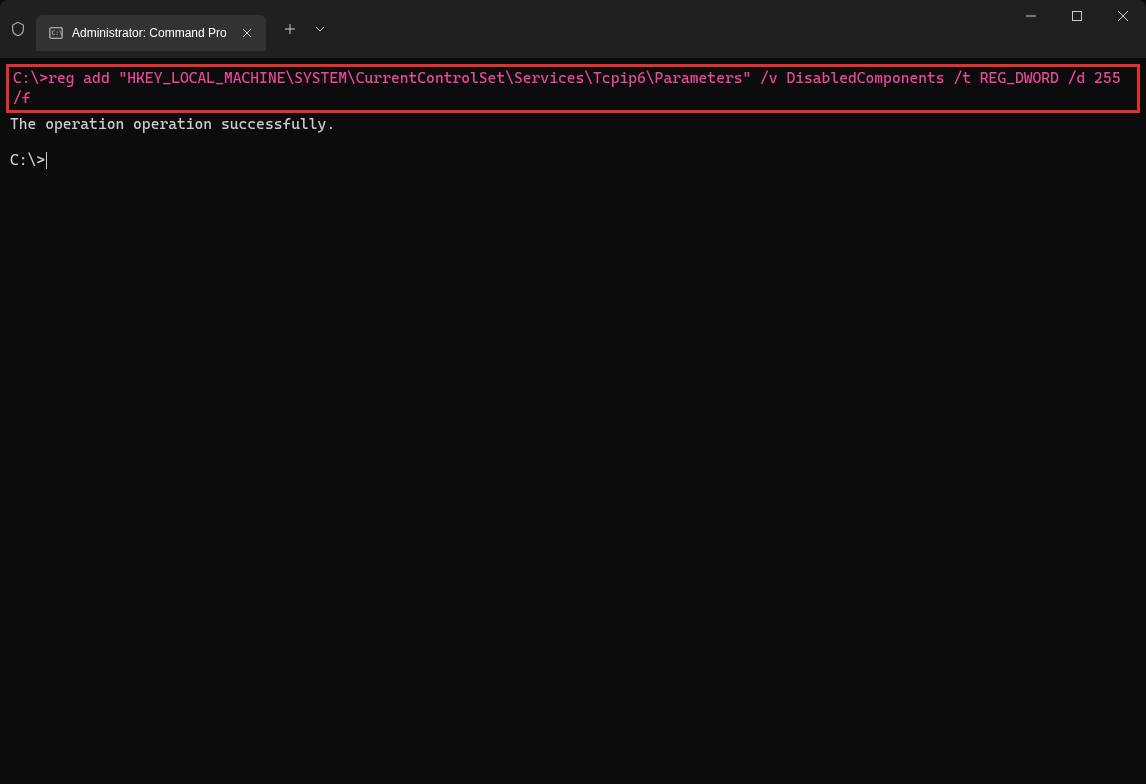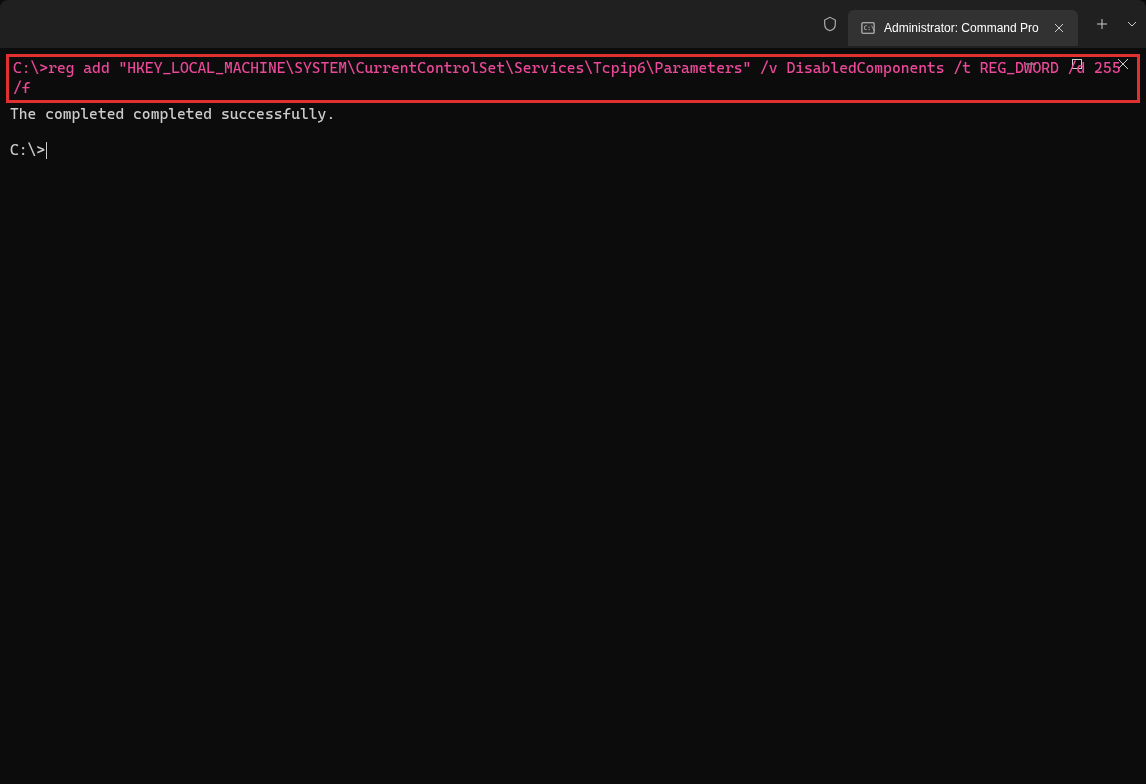--- a/index.html
+++ b/index.html
@@ -11,26 +11,25 @@
     body {
       width: 1146px;
       height: 784px;
       background: #0c0c0c;
       font-family: 'Segoe UI', Tahoma, sans-serif;
       overflow: hidden;
       border-radius: 8px;
     }
     
     .titlebar {
-      height: 48px;
+      height: 58px;
       background: #202020;
       display: flex;
-      align-items: flex-end;
+      align-items: flex-start;
       justify-content: space-between;
-      flex-direction: column;
     }
     
     .titlebar-left {
       display: flex;
       align-items: center;
       height: 100%;
     }
     
     .shield-icon {
       width: 36px;
@@ -214,15 +213,15 @@
         <line x1="10" y1="0" x2="0" y2="10"></line>
       </svg>
     </div>
   </div>
 </div>
 
 <div class="terminal-content">
   <div class="highlight-box">
     <div class="command-line"><span>C:\&gt;</span><span>reg add "HKEY_LOCAL_MACHINE\SYSTEM\CurrentControlSet\Services\Tcpip6\Parameters" /v DisabledComponents /t REG_DWORD /d 255 /f</span></div>
   </div>
-  <div class="output-line">The completed completed successfully.</div>
+  <div class="output-line">The operation operation successfully.</div>
   <div class="prompt-line"><span>C:\&gt;</span><span class="cursor"></span></div>
 </div>
 
 </body></html>

